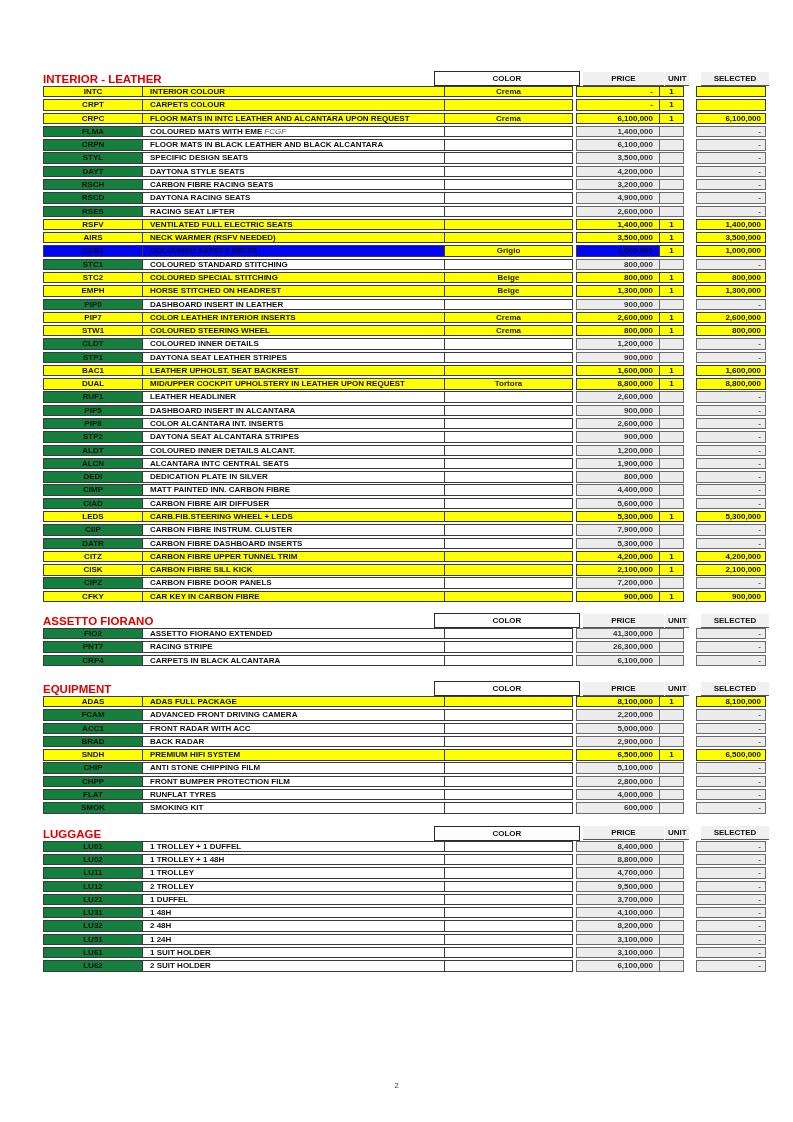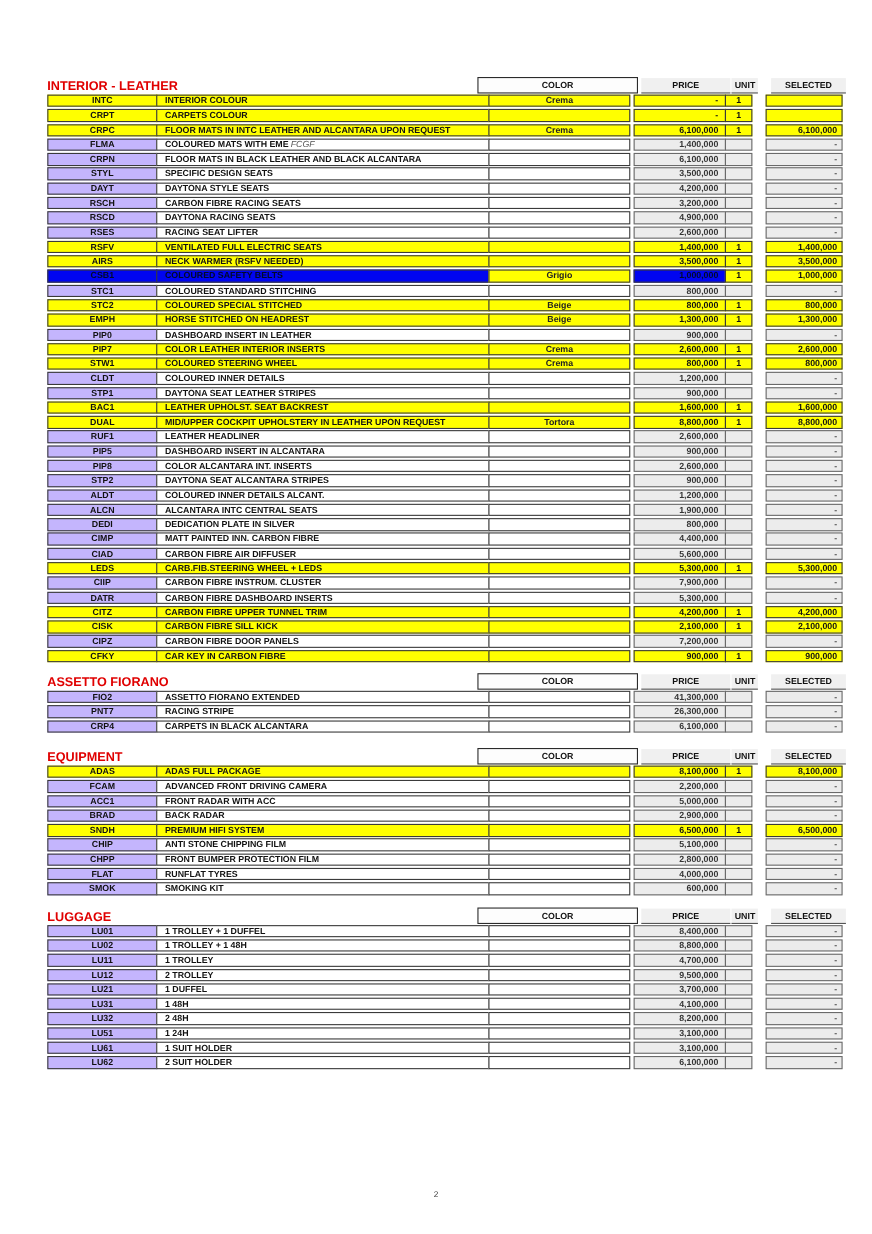--- a/index.html
+++ b/index.html
@@ -7,21 +7,21 @@
     width:793px;height:1122px;background:#ffffff;position:relative;
     font-family:"Liberation Sans", sans-serif;
     -webkit-font-smoothing:antialiased;
   }
   .content{position:absolute;left:43px;top:72px;width:726px;}
   .section{margin:0;}
   .sec2{margin-top:12px;}
   .sec3{margin-top:16px;}
   .sec4{margin-top:13px;}
 
-  .section-header{display:flex;height:13px;margin-bottom:1px;position:relative;align-items:flex-end;}
+  .section-header{display:flex;height:13px;margin-bottom:1px;position:relative;align-items:center;}
   .sh-title{
     position:absolute;left:0;bottom:0;width:400px;
     font-size:11.5px;font-weight:bold;color:#e00000;letter-spacing:0px;white-space:nowrap;
   }
   .sh-spacer{width:403px;}
   .hcell{
     font-size:8px;font-weight:bold;color:#111;text-align:center;
     line-height:13px;box-sizing:border-box;white-space:nowrap;
   }
   .h-color{width:150px;border:1px solid #2b2b2b;background:#fdfdfd;}
@@ -39,21 +39,21 @@
     line-height:9.5px;white-space:nowrap;overflow:hidden;
   }
   .c-code{width:100px;text-align:center;}
   .c-desc{width:303px;margin-left:-1px;padding-left:7px;}
   .c-color{width:129px;margin-left:-1px;text-align:center;color:#222;}
   .c-price{width:84px;text-align:right;padding-right:6px;}
   .c-unit{width:25px;margin-left:-1px;text-align:center;}
   .c-sel{width:70px;text-align:right;padding-right:4px;}
 
   
-  .st-n .c-code{background:#c4b5fd;}
+  .st-n .c-code{background:#15803d;}
   .st-n .c-desc{background:#ffffff;}
   .st-n .c-color{background:#ffffff;}
   .st-n .c-price,.st-n .c-unit,.st-n .c-sel{background:#ececec;border-color:#6a6a6a;color:#333;}
   .st-n .c-sel{color:#555;}
 
   
   .st-y .cell{background:#ffff00;}
 
   
   .st-b .cell{background:#ffff00;}
@@ -216,21 +216,21 @@
         <div class="cell c-desc"><span>COLOURED STANDARD STITCHING</span></div>
         <div class="cell c-color"></div>
         <div class="sp1"></div>
         <div class="cell c-price">800,000</div>
         <div class="cell c-unit"></div>
         <div class="sp2"></div>
         <div class="cell c-sel">-</div>
       </div>
       <div class="row st-y">
         <div class="cell c-code">STC2</div>
-        <div class="cell c-desc"><span>COLOURED SPECIAL STITCHED</span></div>
+        <div class="cell c-desc"><span>COLOURED SPECIAL STITCHING</span></div>
         <div class="cell c-color">Beige</div>
         <div class="sp1"></div>
         <div class="cell c-price">800,000</div>
         <div class="cell c-unit">1</div>
         <div class="sp2"></div>
         <div class="cell c-sel">800,000</div>
       </div>
       <div class="row st-y">
         <div class="cell c-code">EMPH</div>
         <div class="cell c-desc"><span>HORSE STITCHED ON HEADREST</span></div>

